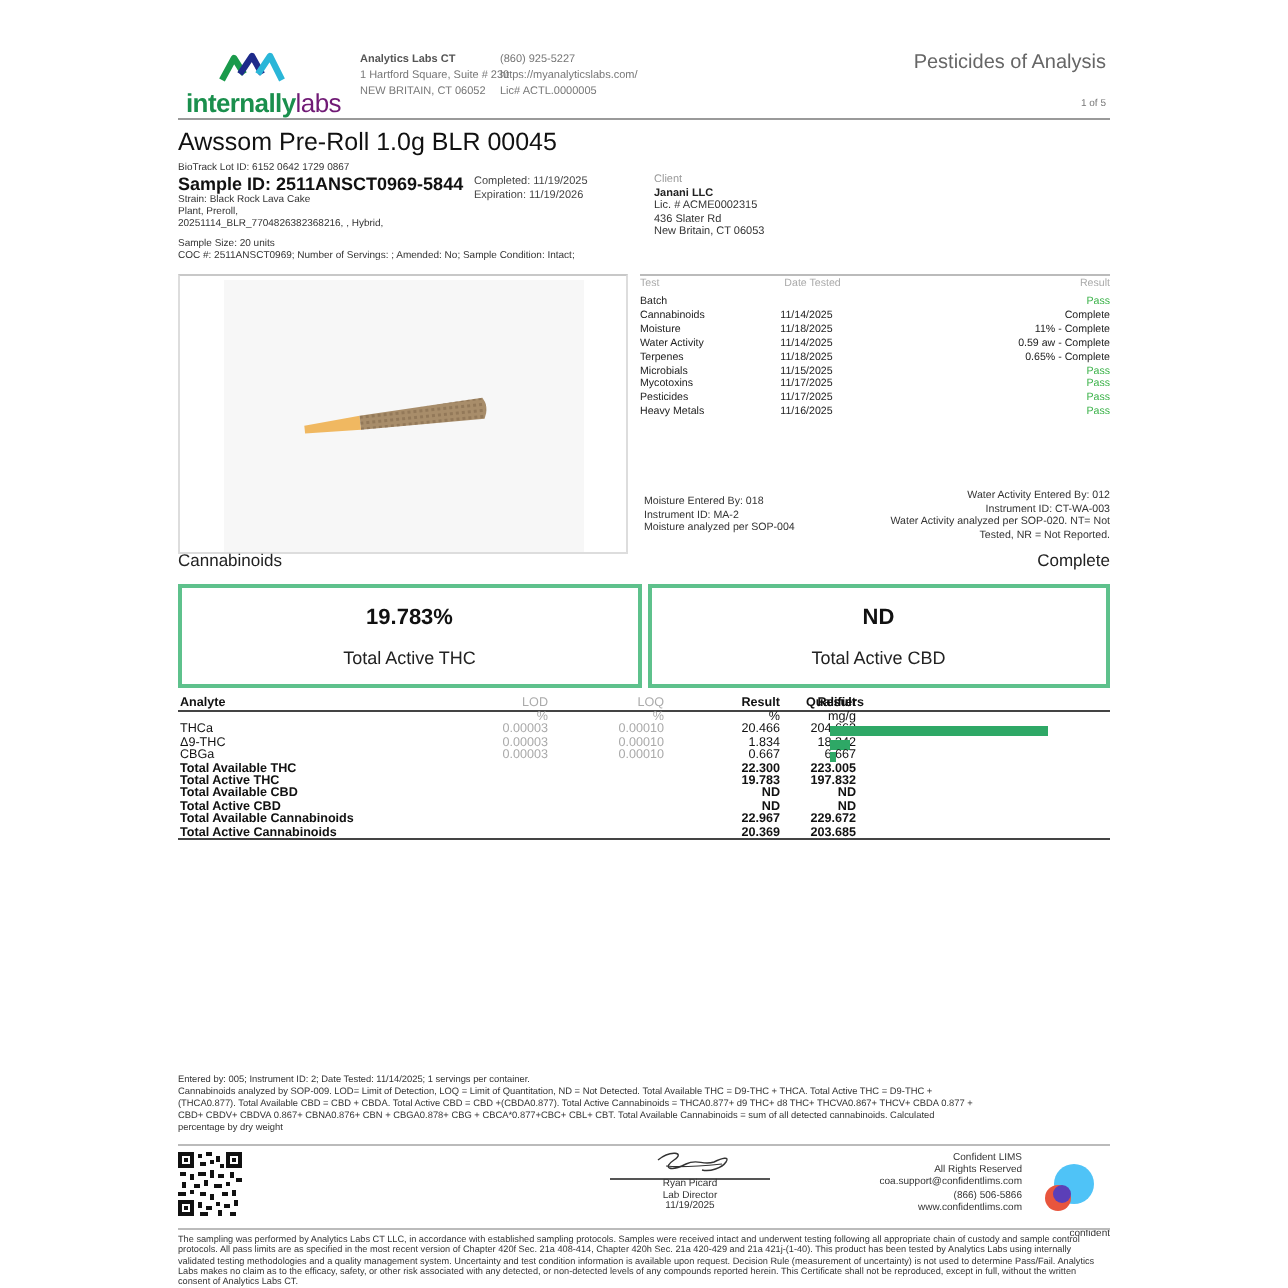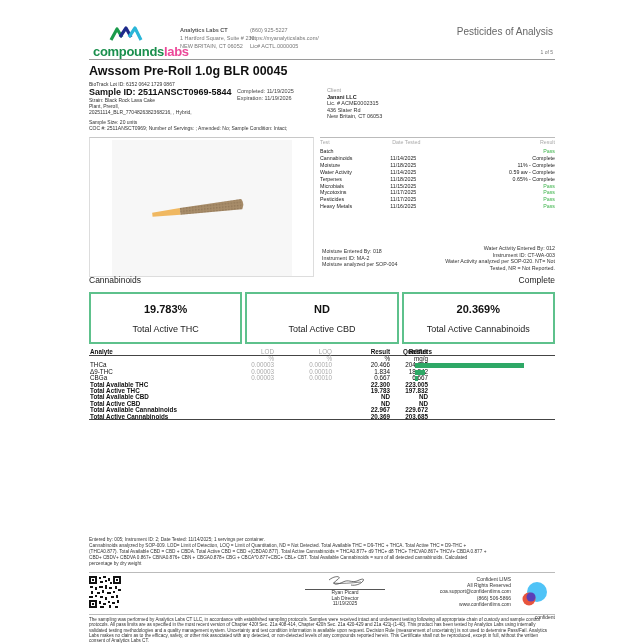--- a/index.html
+++ b/index.html
@@ -3,29 +3,29 @@
 <meta charset="utf-8">
 <style>
   * { box-sizing: border-box; margin: 0; padding: 0; }
   body { width: 644px; height: 644px; background: #ffffff; font-family: "Liberation Sans", sans-serif; color: #111; position: relative; overflow: hidden; }
   .page { position: absolute; left: 89px; top: 22px; width: 466px; }
 
   
   .hdr { position: absolute; left: 0; top: 0; width: 466px; height: 38px; border-bottom: 1px solid #9a9a9a; }
   .logo { position: absolute; left: 4px; top: 2px; width: 62px; height: 34px; }
   .logo-text { position: absolute; left: 0; top: 20px; font-size: 13px; font-weight: bold; color: #1a8f4d; letter-spacing: -0.3px; }
-  .logo-text .thin { font-weight: bold; color: #ec4899; }
+  .logo-text .thin { font-weight: normal; color: #701a75; }
   .lab-info { position: absolute; left: 91px; top: 4px; font-size: 5.5px; line-height: 8px; color: #777; }
   .lab-info .name { color: #555; font-weight: bold; }
   .contact-info { position: absolute; left: 161px; top: 4px; font-size: 5.5px; line-height: 8px; color: #777; }
   .coa-title { position: absolute; right: 2px; top: 4px; font-size: 10px; color: #666; }
   .page-num { position: absolute; right: 2px; top: 27px; font-size: 5px; color: #777; }
 
   
-  .prod-title { position: absolute; left: 0; top: 42px; font-size: 12.5px; font-weight: bold; color: #111; }
+  .prod-title { position: absolute; left: 0; top: 42px; font-size: 12.5px; font-weight: normal; color: #111; }
   .bt-lot { position: absolute; left: 0; top: 59px; font-size: 5px; color: #333; }
   .sample-id { position: absolute; left: 0; top: 65px; font-size: 9px; font-weight: bold; color: #111; }
   .dates { position: absolute; left: 148px; top: 66px; font-size: 5.5px; line-height: 6.5px; color: #444; }
   .prod-meta { position: absolute; left: 0; top: 75px; font-size: 5px; line-height: 6px; color: #333; }
   .sample-size { position: absolute; left: 0; top: 97px; font-size: 5px; line-height: 6px; color: #333; }
 
   .client { position: absolute; left: 238px; top: 65px; font-size: 5.5px; line-height: 6.5px; color: #333; }
   .client .lbl { color: #999; }
   .client .nm { font-weight: bold; color: #222; }
 
@@ -90,21 +90,21 @@
 
 <div class="page">
 
   <div class="hdr">
     <div class="logo">
       <svg width="62" height="20" viewBox="0 0 62 20">
         <polyline points="18,16 24,5 29,13" fill="none" stroke="#1a9a4b" stroke-width="3.2" stroke-linejoin="round"></polyline>
         <polyline points="27,13 33,4 38,13" fill="none" stroke="#1d2a8a" stroke-width="3.2" stroke-linejoin="round"></polyline>
         <polyline points="36,13 42,4 48,16" fill="none" stroke="#2ab6d8" stroke-width="3.2" stroke-linejoin="round"></polyline>
       </svg>
-      <div class="logo-text"><span>compounds</span><span class="thin">labs</span></div>
+      <div class="logo-text"><span>internally</span><span class="thin">labs</span></div>
     </div>
     <div class="lab-info">
       <div class="name">Analytics Labs CT</div>
       <div>1 Hartford Square, Suite # 230</div>
       <div>NEW BRITAIN, CT 06052</div>
     </div>
     <div class="contact-info">
       <div>(860) 925-5227</div>
       <div>https://myanalyticslabs.com/</div>
       <div>Lic# ACTL.0000005</div>
@@ -230,24 +230,20 @@
   </div>
 
   <div class="boxes">
     <div class="box">
       <div class="val">19.783%</div>
       <div class="lbl">Total Active THC</div>
     </div>
     <div class="box">
       <div class="val">ND</div>
       <div class="lbl">Total Active CBD</div>
-    </div>
-    <div class="box">
-      <div class="val">20.369%</div>
-      <div class="lbl">Total Active Cannabinoids</div>
     </div>
   </div>
 
   <div class="an-table">
     <div class="an-row an-hdr">
       <span class="c-name">Analyte</span>
       <span class="c-lod" style="font-weight:normal">LOD</span>
       <span class="c-loq" style="font-weight:normal">LOQ</span>
       <span class="c-pct">Result</span>
       <span class="c-mg">Result</span>

